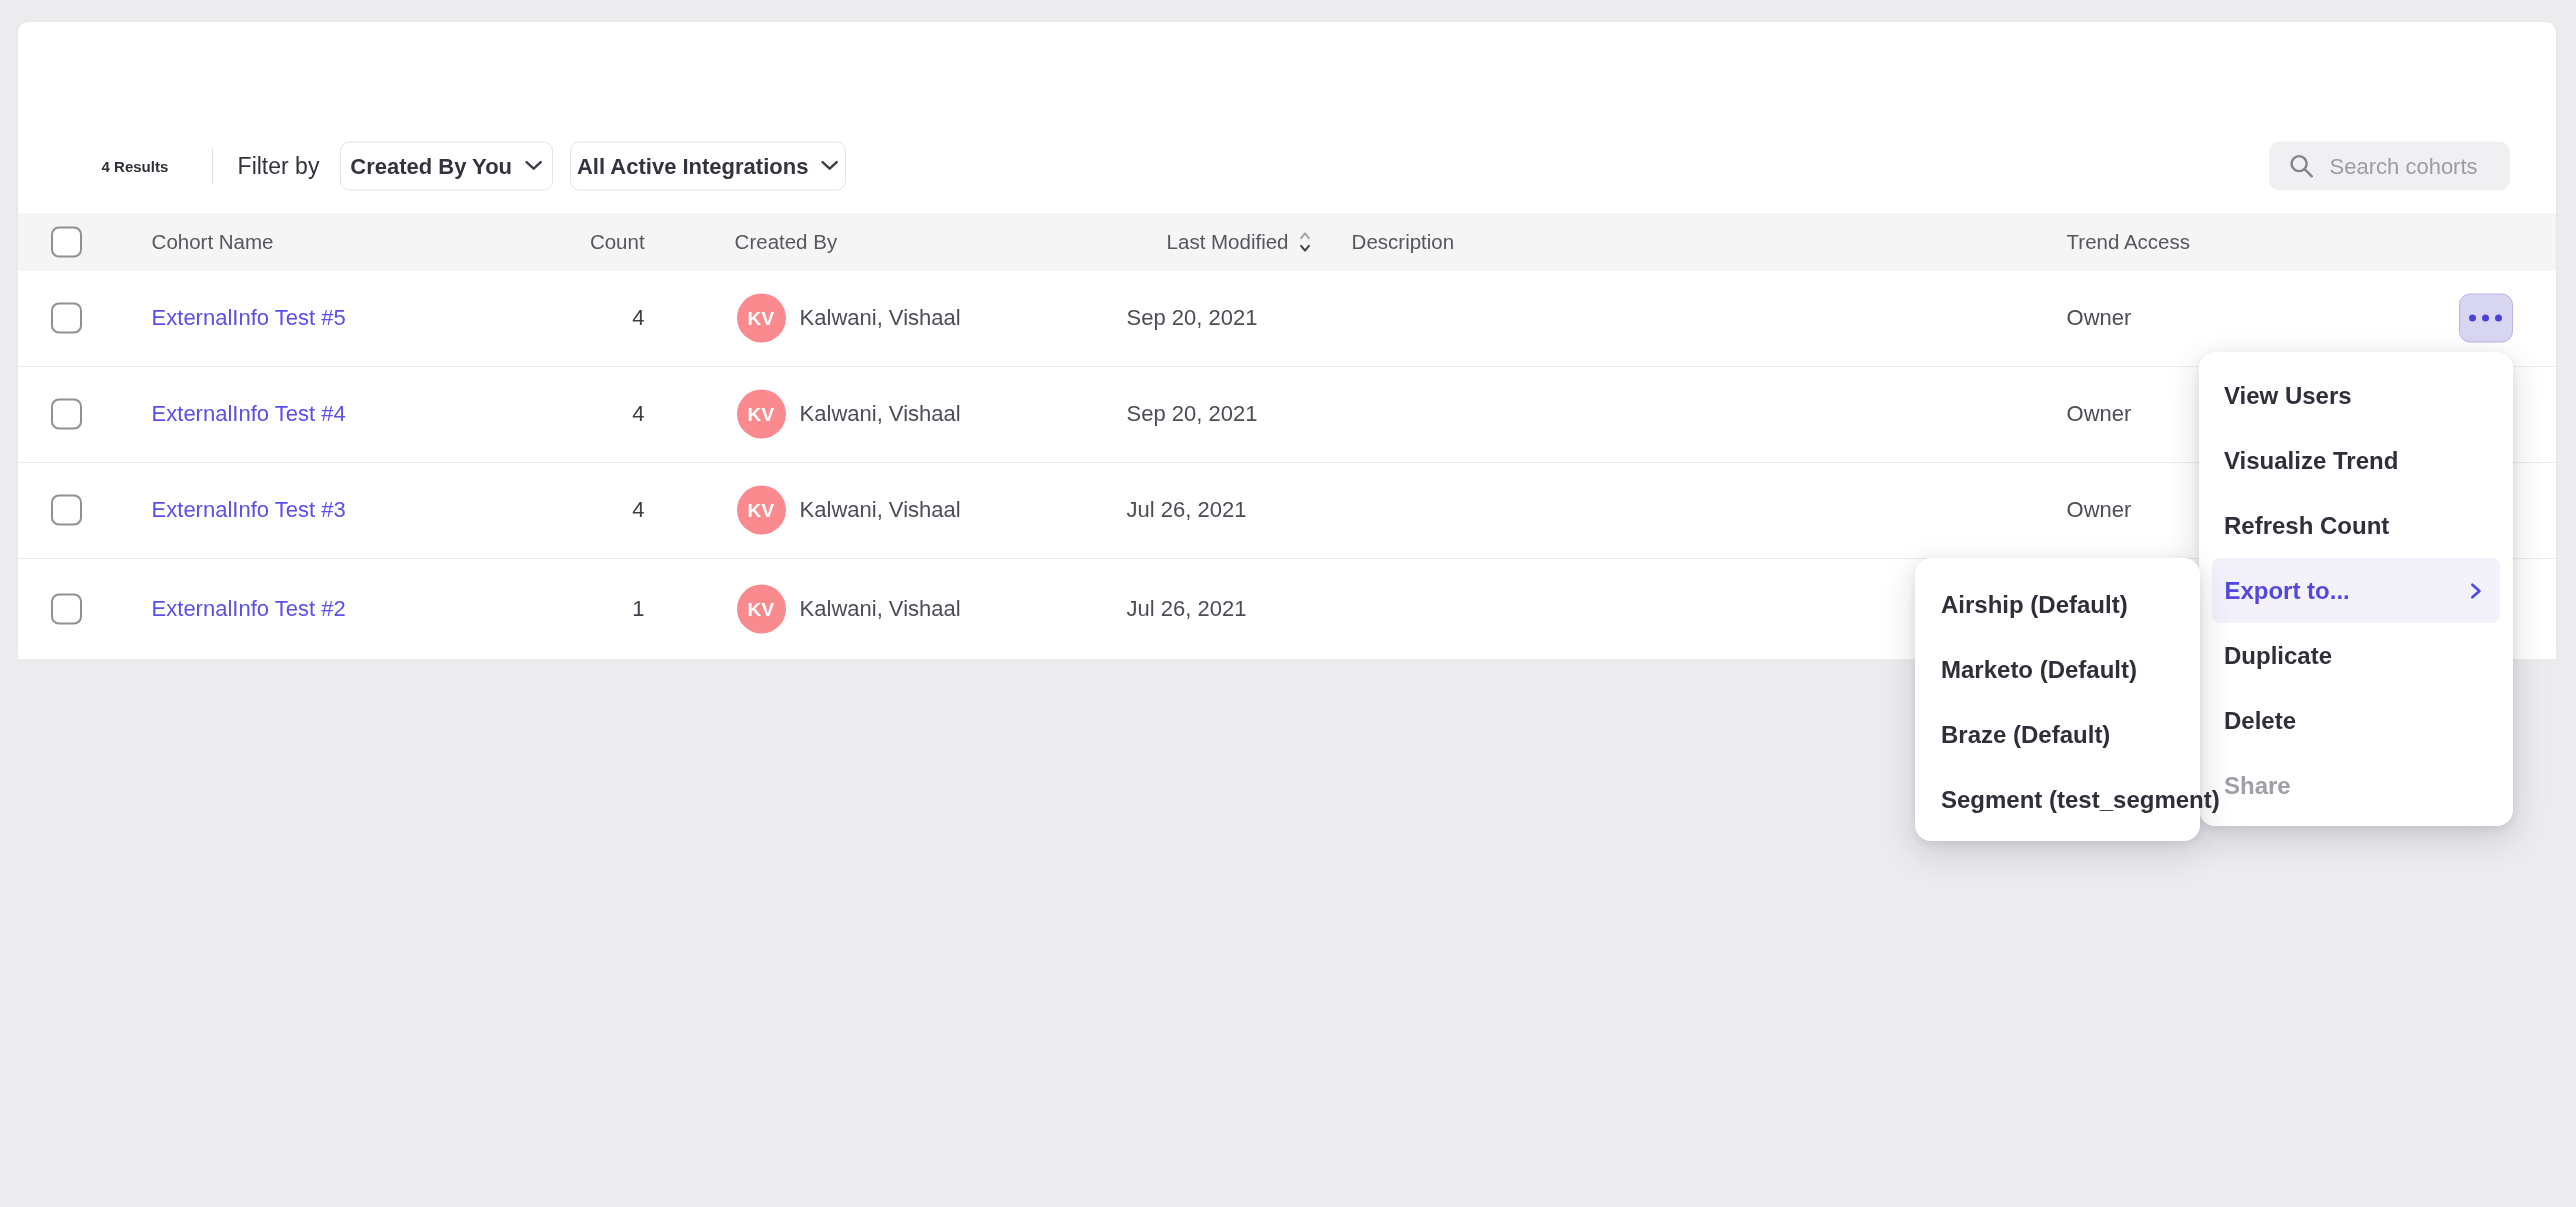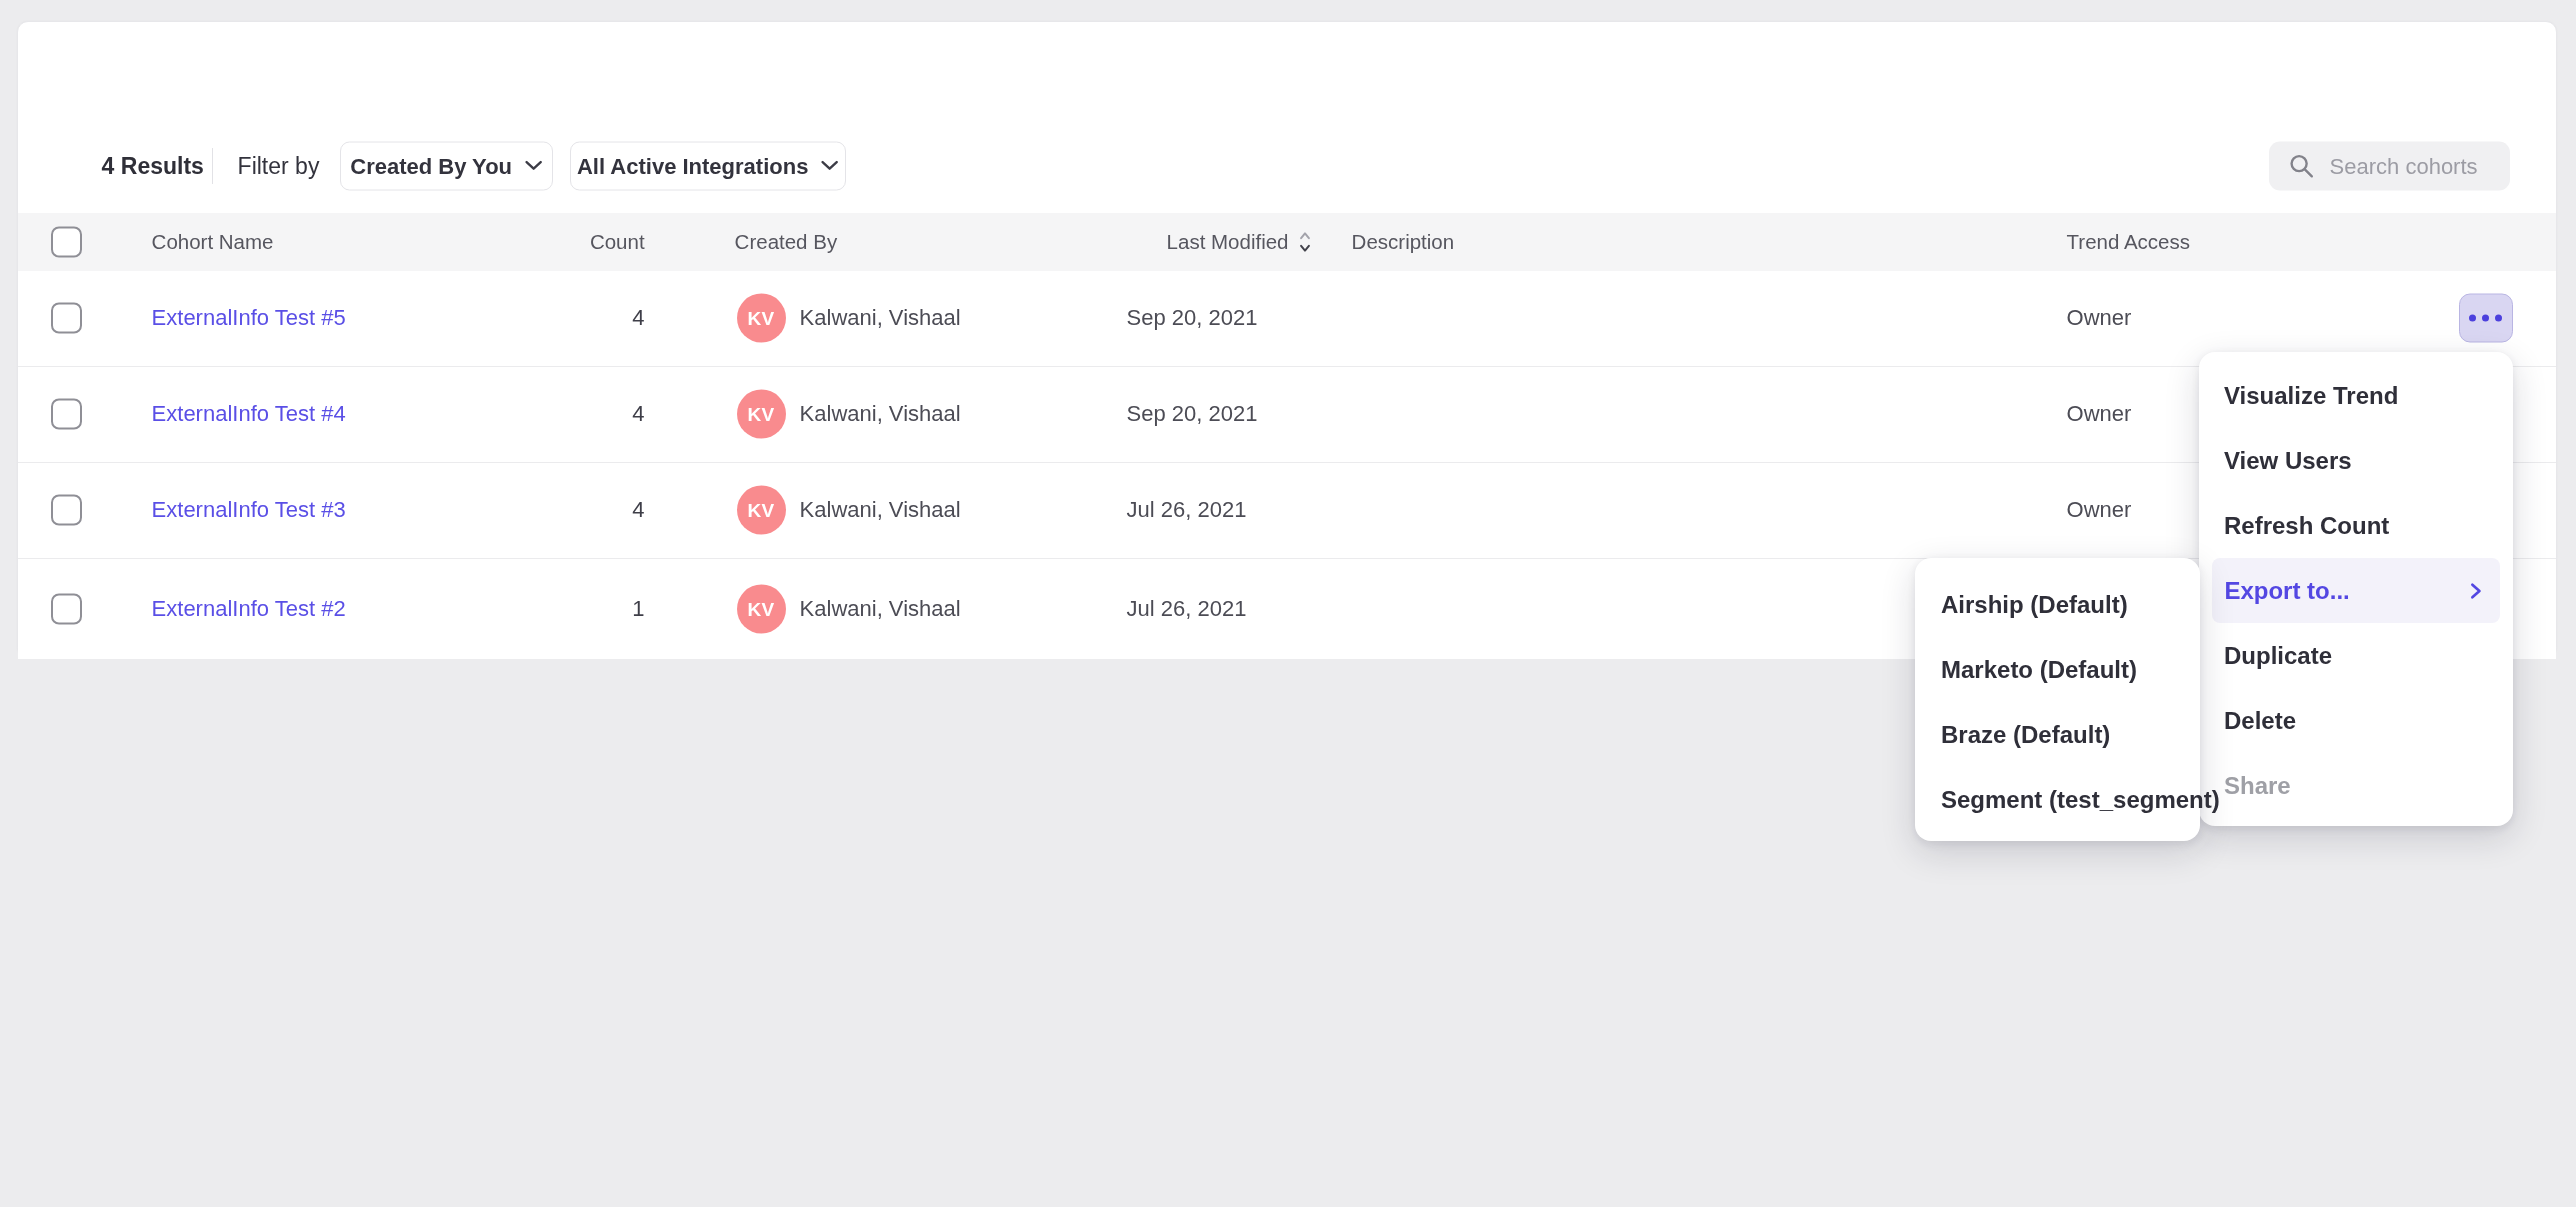--- a/index.html
+++ b/index.html
@@ -26,21 +26,21 @@
   .create-btn {
     position: absolute; left: 2302px; top: 21px; width: 219px; height: 49px;
     background: #fff; border: 1.6px solid #e4e4e8; border-radius: 9.5px;
     display: flex; align-items: center; justify-content: center; gap: 12.6px;
     font-size: 22px; font-weight: 600; color: #3a3a44; cursor: pointer; white-space: nowrap;
   }
   .plus-glyph { font-size: 32px; font-weight: 300; line-height: 1; color: #33333d; margin-top: -3.2px; }
   
   .toolbar { position: absolute; left: 0; top: 99px; width: 100%; height: 91px; }
   .toolbar > * { position: absolute; top: 50%; transform: translateY(-50%); }
-  .results-label { left: 84px; font-size: 23px; font-weight: 700; color: #2f2f38; }
+  .results-label { left: 84px; font-size: 15px; font-weight: 700; color: #2f2f38; }
   .toolbar-divider { left: 194px; width: 1.6px; height: 36px; background: #e2e2e6; }
   .filterby-label { left: 220px; font-size: 23px; font-weight: 500; color: #33333d; }
   .pill-btn {
     height: 49px; background: #fff; border: 1.6px solid #e4e4e8; border-radius: 9.5px;
     display: flex; align-items: center; justify-content: center; gap: 12.6px;
     font-size: 22px; font-weight: 600; color: #33333d; cursor: pointer; white-space: nowrap;
   }
   .created-by-btn { left: 322px; width: 213px; }
   .integrations-btn { left: 552px; width: 276px; }
   .search-box {
@@ -209,22 +209,22 @@
     <span class="avatar">KV</span>
     <span class="cell-name">Kalwani, Vishaal</span>
     <span class="cell-date">Jul 26, 2021</span>
     <span class="cell-desc"></span>
     <span class="cell-access">Owner</span>
   </div>
 
 </div>
 
 <div class="context-menu">
+  <div class="menu-item">View Users</div>
   <div class="menu-item">Visualize Trend</div>
-  <div class="menu-item">View Users</div>
   <div class="menu-item">Refresh Count</div>
   <div class="menu-item highlighted">
     <span>Export to...</span>
     <svg width="12.6" height="22" viewBox="0 0 16 28">
       <path d="M3 6 L12 14 L3 22" fill="none" stroke="#5347e2" stroke-width="3.4" stroke-linecap="round" stroke-linejoin="round"></path>
     </svg>
   </div>
   <div class="menu-item">Duplicate</div>
   <div class="menu-item">Delete</div>
   <div class="menu-item disabled">Share</div>

